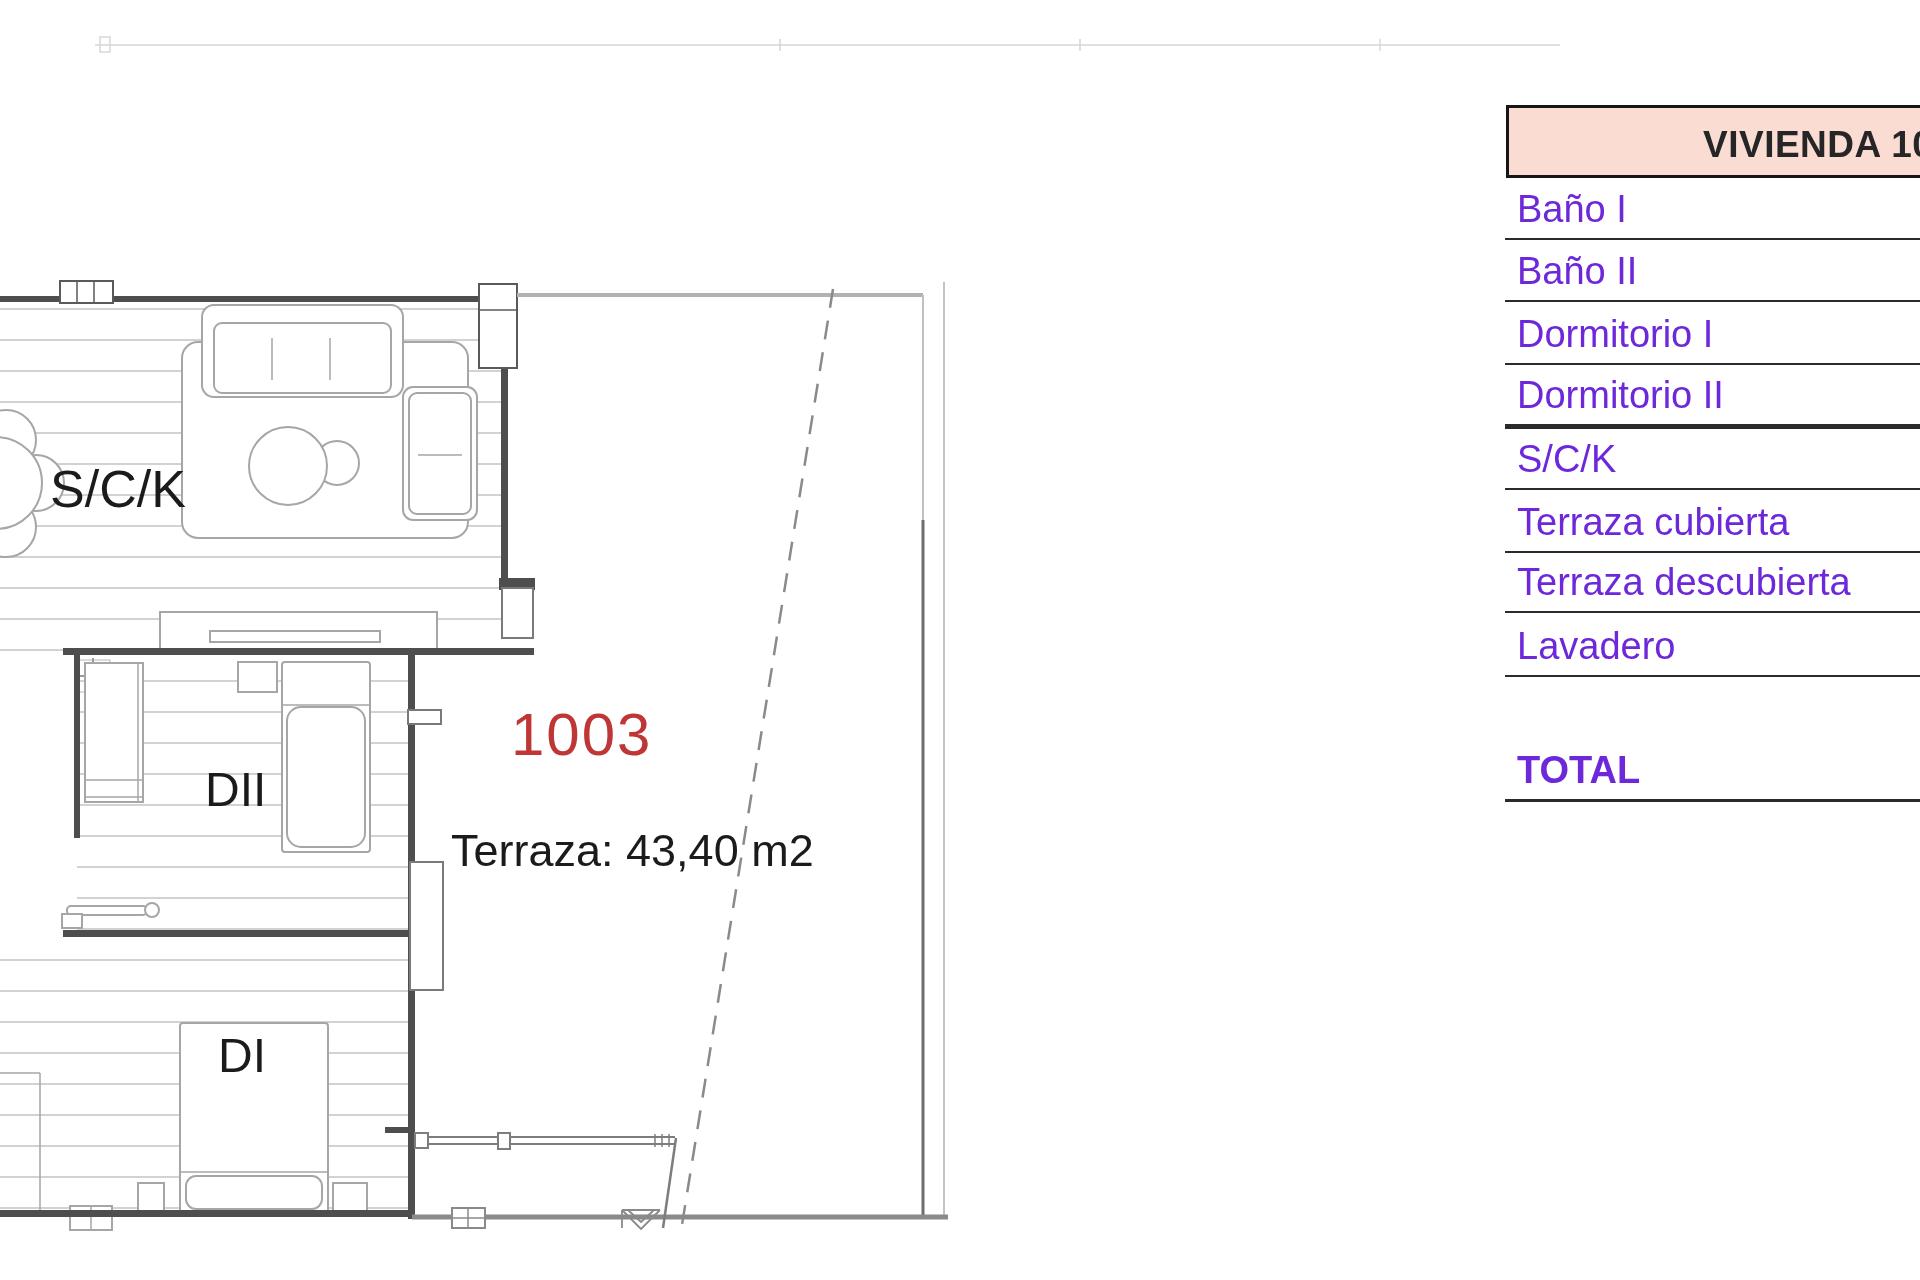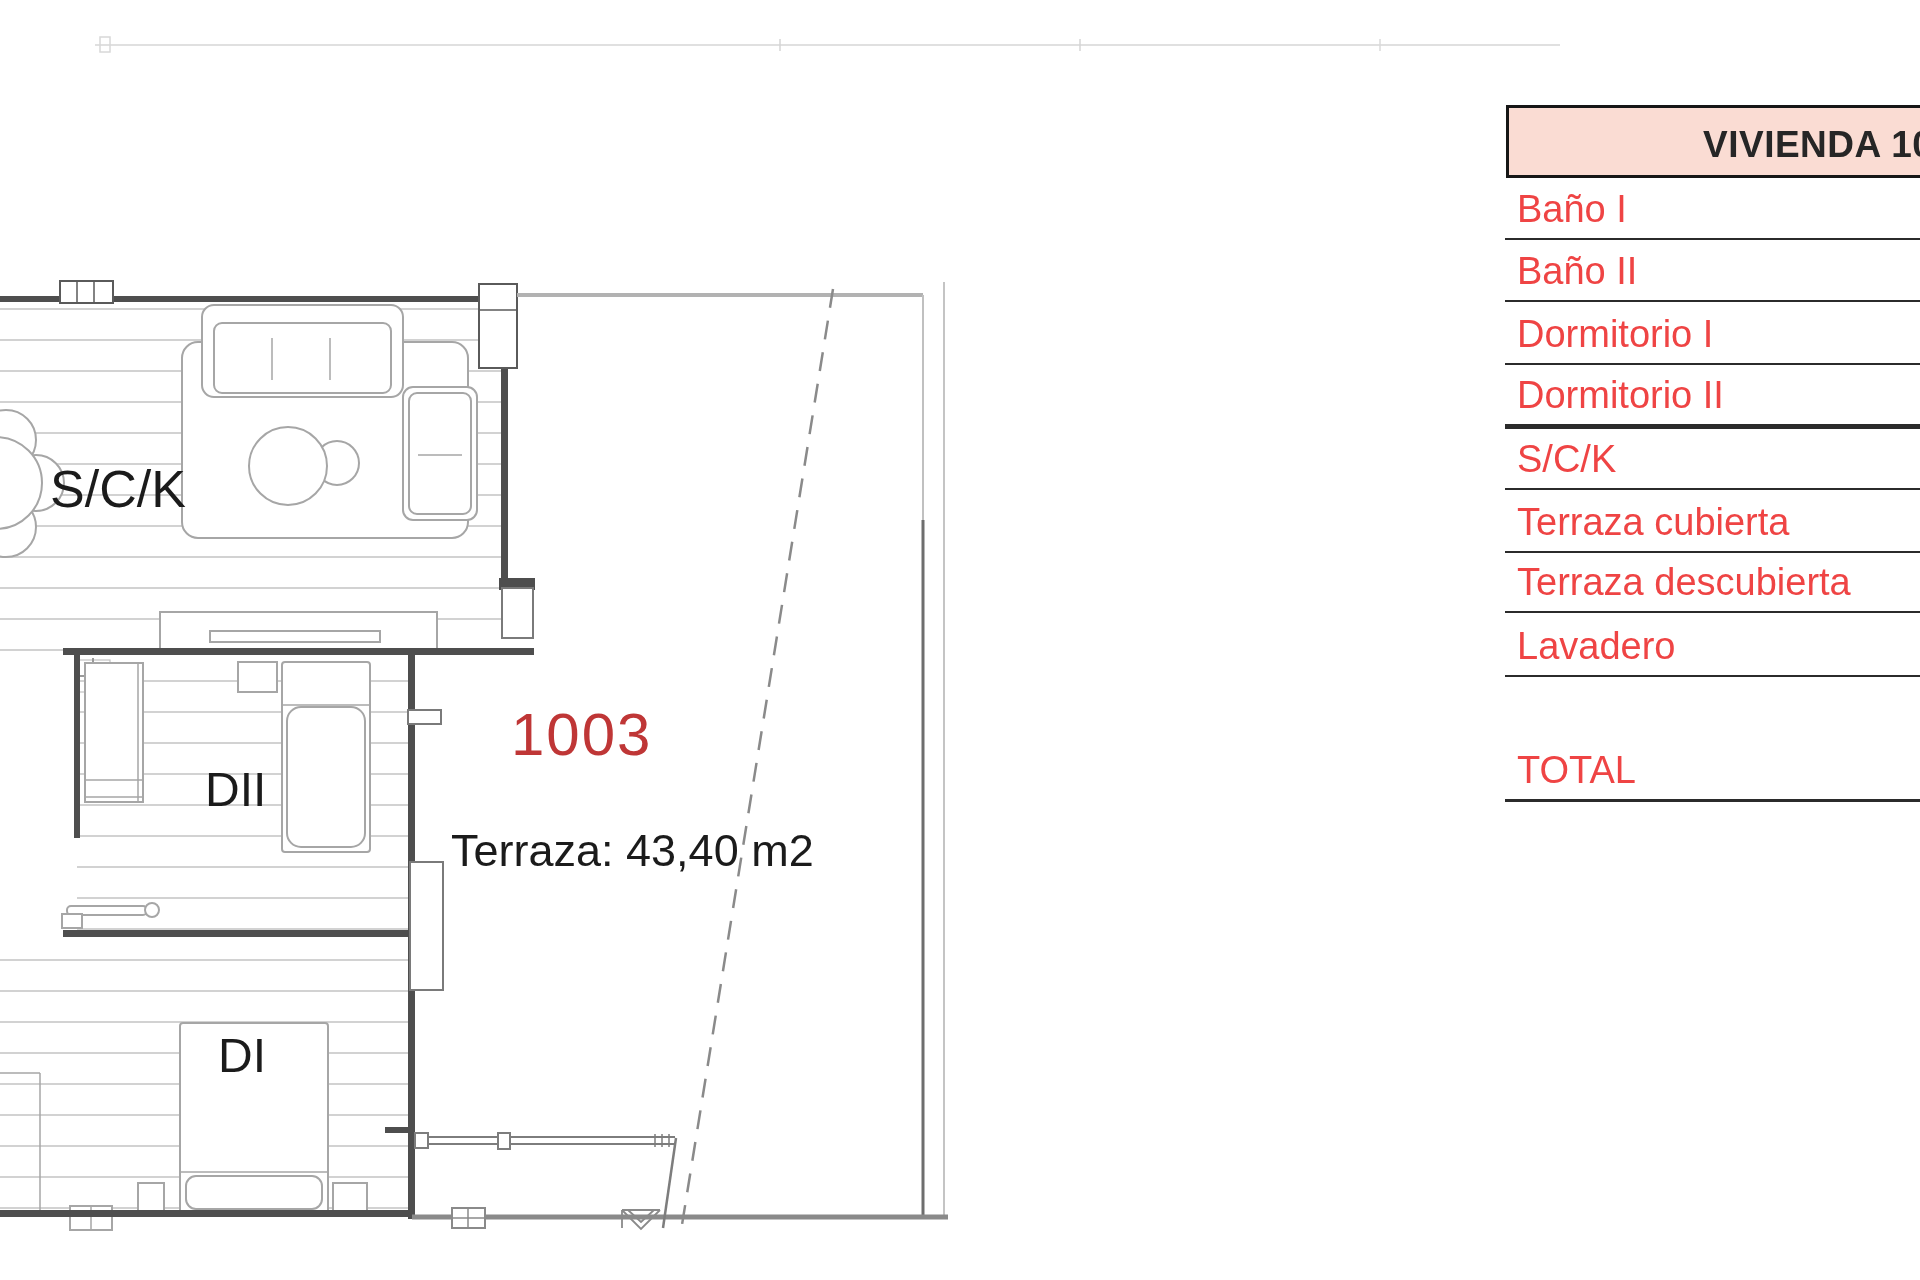--- a/index.html
+++ b/index.html
@@ -7,25 +7,25 @@
           font-family:"Liberation Sans", sans-serif;}
   svg text{font-family:"Liberation Sans", sans-serif;}
 
   
   .tbl-header{position:absolute;left:1506px;top:105px;width:420px;height:73px;
               background:#fadcd3;border:3px solid #161616;box-sizing:border-box;}
   .tbl-header span{position:absolute;left:194px;top:16px;font-size:37px;font-weight:bold;
                    color:#262626;white-space:nowrap;letter-spacing:0.5px;}
   .tbl-row{position:absolute;left:1505px;width:420px;box-sizing:border-box;
            border-bottom:2.5px solid #2b2b2b;}
-  .tbl-row span{position:absolute;left:12px;bottom:7px;font-size:38px;color:#ef4444;
+  .tbl-row span{position:absolute;left:12px;bottom:7px;font-size:38px;color:#6d28d9;
                 white-space:nowrap;}
   .tbl-row.thick{border-bottom-width:5px;}
   .tbl-row.total{border-bottom-width:3px;}
-  .tbl-row.total span{font-weight:400;}
+  .tbl-row.total span{font-weight:700;}
 </style>
 </head>
 <body>
 
 <div class="canvas">
 
   <svg width="1920" height="1280" viewBox="0 0 1920 1280" style="position:absolute;left:0;top:0;">
     <defs>
       <pattern id="boards" width="12" height="31" patternUnits="userSpaceOnUse">
         <rect width="12" height="31" fill="#ffffff"></rect>

